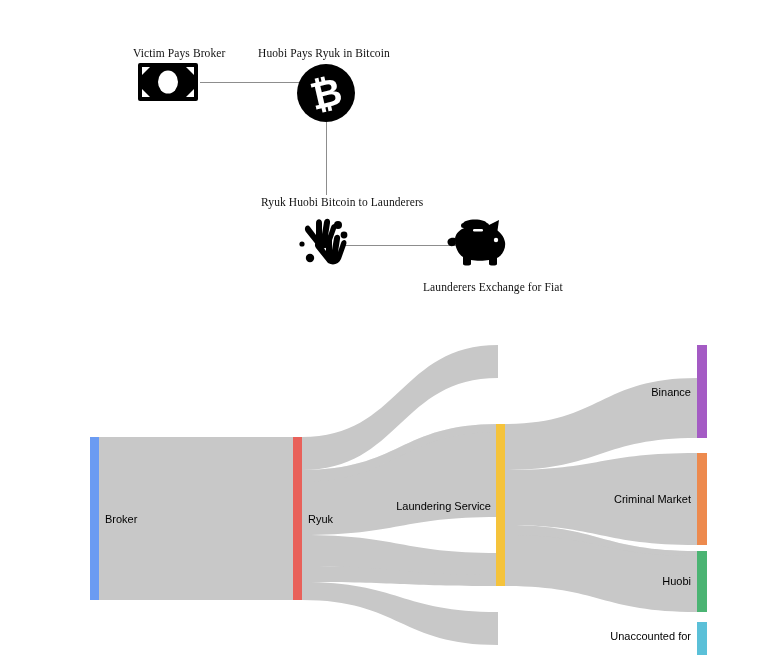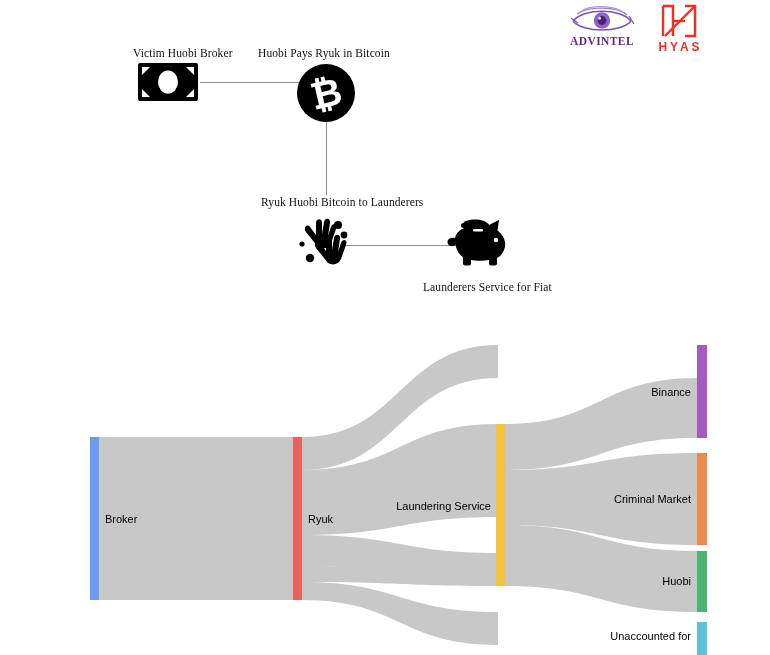--- a/index.html
+++ b/index.html
@@ -47,57 +47,29 @@
   .slabel{font-family:"Liberation Sans","DejaVu Sans",sans-serif;font-size:11px;
           fill:#000;}
   .slabel.right{text-anchor:end;}
   .slabel.left{text-anchor:start;}
 </style>
 </head>
 <body>
 
 <div id="logos">
 
-  <div class="logo" id="logo-advintel">
-    <svg class="adv-eye" viewBox="0 0 66 30">
-      <g fill="none" stroke="#7b53b8" stroke-width="1.6">
-        <path d="M4 17 C14 4, 52 4, 62 17"></path>
-        <path d="M4 17 C14 29, 52 29, 62 17"></path>
-        <path d="M8 10 C18 2, 48 2, 58 11" stroke="#9b7ad0" stroke-width="1.3"></path>
-        <path d="M12 7 C22 1, 44 1, 54 8" stroke="#b49adb" stroke-width="1.1"></path>
-        <path d="M2 14 L9 19" stroke="#7b53b8" stroke-width="1.2"></path>
-        <path d="M60 12 L65 20" stroke="#7b53b8" stroke-width="1.2"></path>
-      </g>
-      <circle cx="33" cy="16.5" r="8.2" fill="#8b63c4"></circle>
-      <circle cx="33" cy="16.5" r="4.4" fill="#4b2080"></circle>
-      <circle cx="30.6" cy="14.2" r="1.5" fill="#e7ddf5"></circle>
-    </svg>
-    <div class="adv-word">ADVINTEL</div>
-  </div>
 
-  <div class="logo" id="logo-hyas">
-    <svg class="hyas-mark" viewBox="0 0 40 34">
-      <g stroke="#ee3124" stroke-width="2.4" fill="none">
-        <path d="M4 2 L4 32"></path>
-        <path d="M4 2 L14 2 L14 32"></path>
-        <path d="M26 2 L36 2 L36 32 L26 32"></path>
-        <path d="M14 17 L26 17"></path>
-        <path d="M36 2 L6 32"></path>
-      </g>
-    </svg>
-    <div class="hyas-word">HYAS</div>
-  </div>
 </div>
 
 <div id="flow">
 
-  <div class="flabel" id="lbl-victim">Victim Huobi Broker</div>
+  <div class="flabel" id="lbl-victim">Victim Pays Broker</div>
   <div class="flabel" id="lbl-broker">Huobi Pays Ryuk in Bitcoin</div>
   <div class="flabel" id="lbl-ryuk">Ryuk Huobi Bitcoin to Launderers</div>
-  <div class="flabel" id="lbl-launder">Launderers Service for Fiat</div>
+  <div class="flabel" id="lbl-launder">Launderers Exchange for Fiat</div>
 
   <div class="fconn" id="conn-1" style="background: rgb(141, 141, 141);"></div>
   <div class="fconn" id="conn-2" style="background: rgb(141, 141, 141);"></div>
   <div class="fconn" id="conn-3" style="background: rgb(141, 141, 141);"></div>
 
   <svg class="ficon" id="icon-bill" width="62" height="40" viewBox="0 0 62 40">
     <rect x="1" y="1" width="60" height="38" rx="2" fill="#000"></rect>
     <ellipse cx="31" cy="20" rx="10" ry="11.5" fill="#fff"></ellipse>
     <path d="M5 5 L13 5 L5 13 Z" fill="#fff"></path>
     <path d="M57 5 L49 5 L57 13 Z" fill="#fff"></path>

